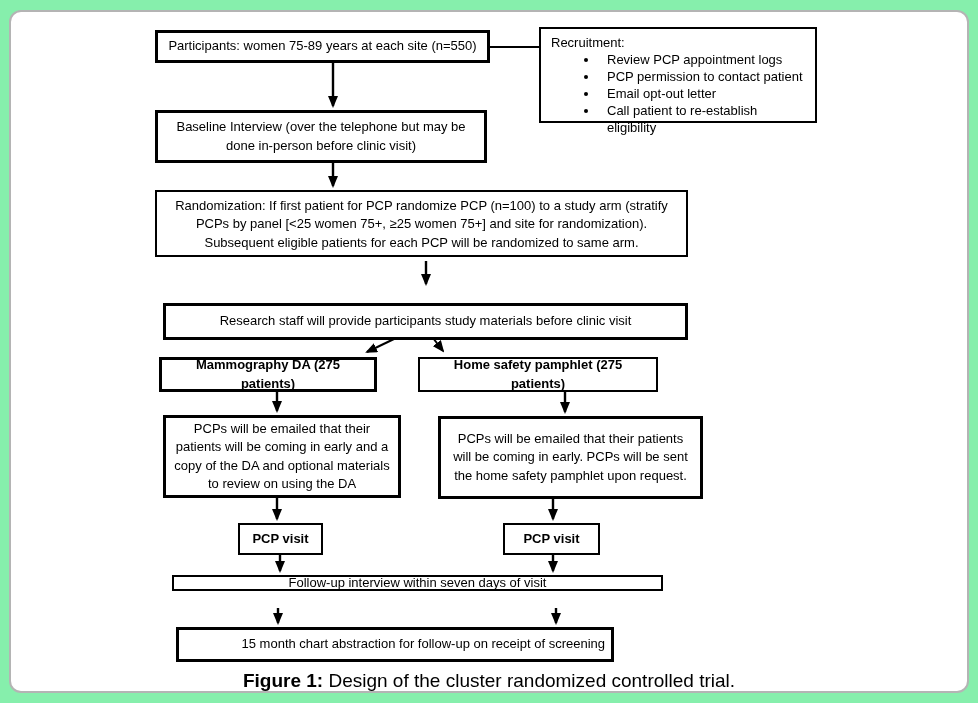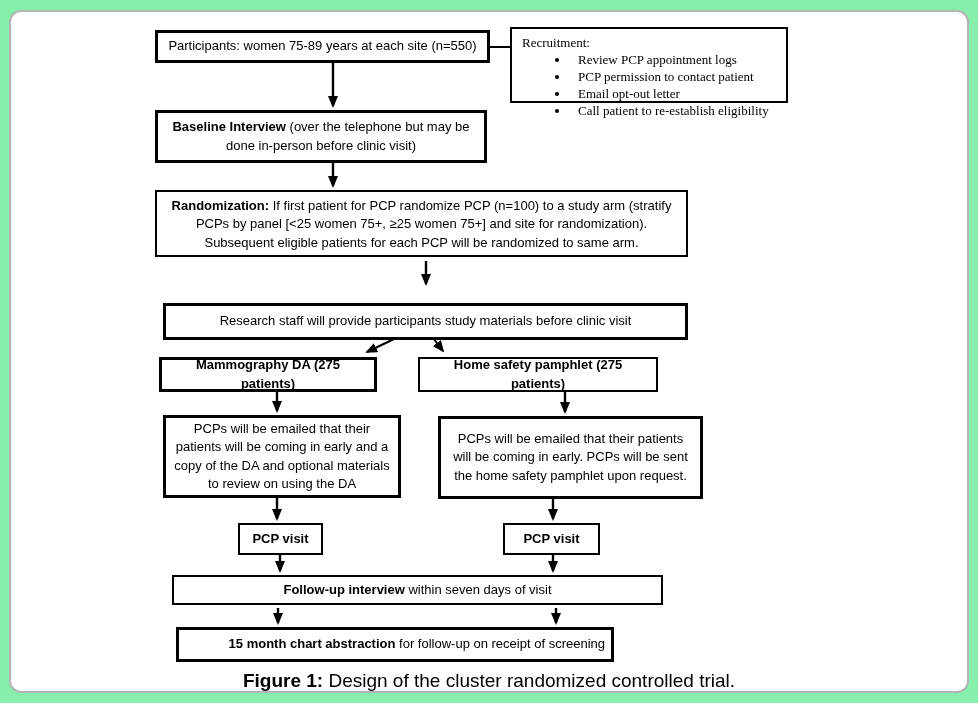--- a/index.html
+++ b/index.html
@@ -37,21 +37,21 @@
     background: #ffffff;
     display: flex;
     align-items: center;
     justify-content: center;
     text-align: center;
     font-size: 13px;
     line-height: 1.42;
     padding: 2px 6px;
   }
   .fbox.thick { border-width: 3px; }
-  .fbox b { font-weight: bold; }
+  .fbox b { font-weight: normal; }
   .fbox.bold-all { font-weight: bold; }
   .recruitment {
     display: block;
     text-align: left;
     padding: 5px 8px 4px 10px;
     line-height: 17px;
   }
   .recruitment ul {
     margin: 0;
     padding: 0 0 0 48px;
@@ -93,21 +93,21 @@
     <line x1="280" y1="555" x2="280" y2="571" stroke="#000" stroke-width="2.4" marker-end="url(#arrow)"></line>
     <line x1="553" y1="555" x2="553" y2="571" stroke="#000" stroke-width="2.4" marker-end="url(#arrow)"></line>
     <line x1="278" y1="608" x2="278" y2="623" stroke="#000" stroke-width="2.4" marker-end="url(#arrow)"></line>
     <line x1="556" y1="608" x2="556" y2="623" stroke="#000" stroke-width="2.4" marker-end="url(#arrow)"></line>
   </svg>
 
   <div class="fbox thick" style="left:155px; top:30px; width:335px; height:33px;">
     <span>Participants: women 75-89 years at each site (n=550)</span>
   </div>
 
-  <div class="fbox recruitment" style="left:510px; top:27px; width:278px; height:76px;font-family:Liberation Serif, serif;">
+  <div class="fbox recruitment" style="left:539px; top:27px; width:278px; height:96px;">
     <div>Recruitment:</div>
     <ul>
       <li>Review PCP appointment logs</li>
       <li>PCP permission to contact patient</li>
       <li>Email opt-out letter</li>
       <li>Call patient to re-establish eligibility</li>
     </ul>
   </div>
 
   <div class="fbox thick" style="left:155px; top:110px; width:332px; height:53px;">
@@ -139,21 +139,21 @@
   </div>
 
   <div class="fbox bold-all" style="left:238px; top:523px; width:85px; height:32px;">
     <span>PCP visit</span>
   </div>
 
   <div class="fbox bold-all" style="left:503px; top:523px; width:97px; height:32px;">
     <span>PCP visit</span>
   </div>
 
-  <div class="fbox" style="left:172px; top:575px; width:491px; height:30px;">
+  <div class="fbox" style="left:172px; top:575px; width:491px; height:16px;">
     <span><b>Follow-up interview</b><span> within seven days of visit</span></span>
   </div>
 
   <div class="fbox thick" style="left:176px; top:627px; width:438px; height:35px;justify-content:flex-end;">
     <span><b>15 month chart abstraction</b><span> for follow-up on receipt of screening</span></span>
   </div>
 
   <div class="caption">
     <b>Figure 1:</b><span> Design of the cluster randomized controlled trial.</span>
   </div>

